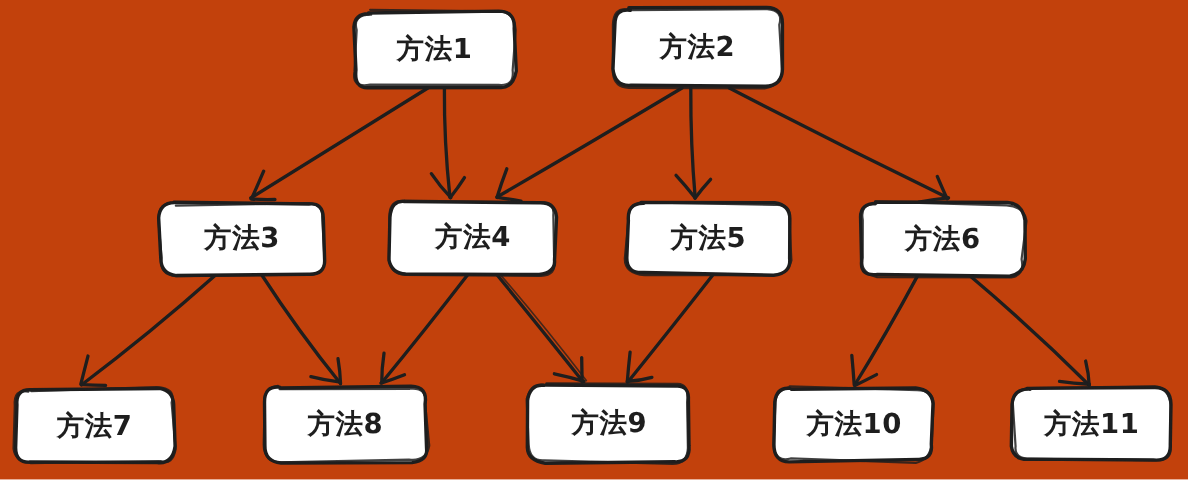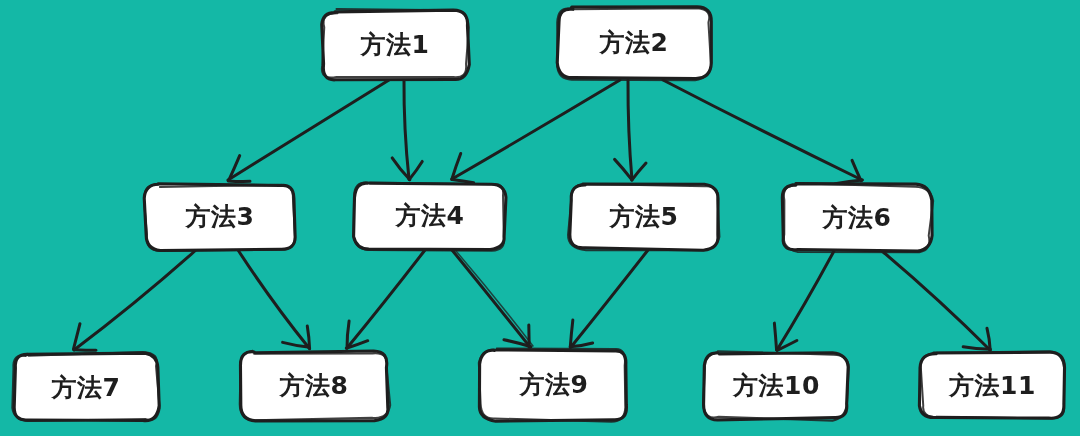--- a/index.html
+++ b/index.html
@@ -10,21 +10,21 @@
   body {
     width: 1080px;
     height: 436px;
     overflow: hidden;
     font-family: "DejaVu Sans", sans-serif;
   }
   #canvas {
     position: relative;
     width: 1080px;
     height: 436px;
-    background: #14b8a6;
+    background: #c2410c;
   }
   #diagram-svg {
     position: absolute;
     top: 0;
     left: 0;
     width: 1080px;
     height: 436px;
   }
   .node-rect {
     fill: #ffffff;

